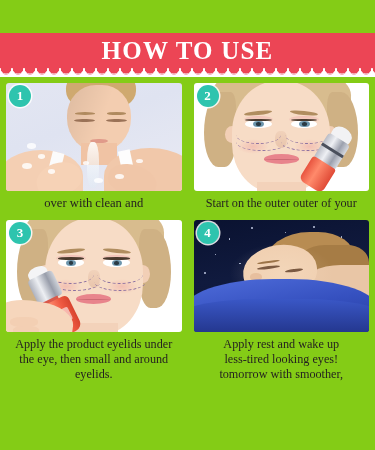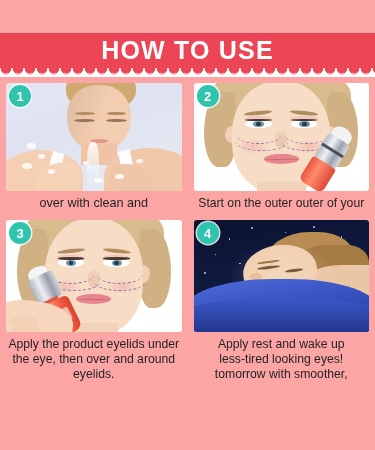--- a/index.html
+++ b/index.html
@@ -1,20 +1,20 @@
 <!DOCTYPE html>
 <html><head>
 <meta charset="utf-8">
 <style>
   html,body{margin:0;padding:0;}
   body{
     width:375px;height:450px;overflow:hidden;background:#ffffff;
     font-family:"Liberation Sans",sans-serif;
   }
-  .page{position:relative;width:375px;height:450px;background:#fca5a5;}
+  .page{position:relative;width:375px;height:450px;background:#84cc16;font-family:Liberation Serif, serif;}
 
   
   .banner-wrap{position:absolute;left:0;top:33px;width:375px;}
   .banner{
     width:375px;height:35px;background:#ec4555;
     display:flex;align-items:center;justify-content:center;
   }
   .banner-title{
     color:#ffffff;font-size:25px;font-weight:bold;letter-spacing:1.2px;
     line-height:1;white-space:nowrap;
@@ -284,21 +284,21 @@
             <div class="b-label"></div>
           </div>
           <div class="hand3"></div>
           <div class="finger" style="left:2%;top:86%;width:16%;height:9%;"></div>
           <div class="finger" style="left:4%;top:94%;width:15%;height:8%;"></div>
         </div>
         <div class="badge">3</div>
       </div>
       <div class="caption sm">
         <div>Apply the product eyelids under</div>
-        <div>the eye, then over and around</div>
+        <div>the eye, then small and around</div>
         <div>eyelids.</div>
       </div>
     </div>
 
     <div class="cell tall">
       <div class="photo">
         <div class="sc4">
           <div class="star" style="left:8%;top:8%;width:2px;height:2px"></div>
           <div class="star" style="left:20%;top:16%;width:1.5px;height:1.5px"></div>
           <div class="star" style="left:33%;top:6%;width:2px;height:2px"></div>

